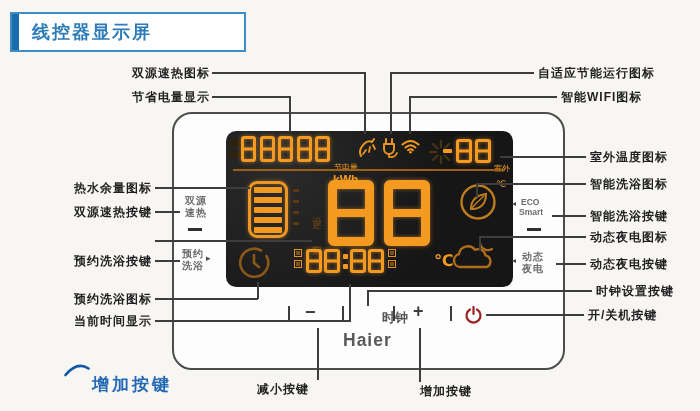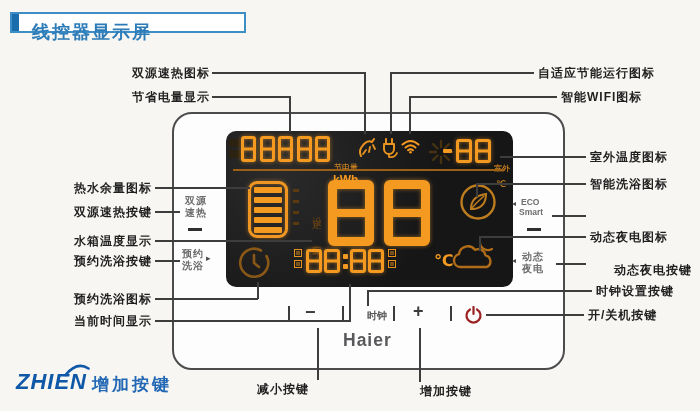--- a/index.html
+++ b/index.html
@@ -1,19 +1,19 @@
 <!DOCTYPE html>
 <html><head>
 <meta charset="utf-8">
 <style>
   html,body{margin:0;padding:0;background:#e9e7e3;font-family:"Liberation Sans","DejaVu Sans",sans-serif;}
   #stage{position:relative;width:700px;height:411px;background:#f8f6f3;overflow:hidden;}
 
   
-  #title-box{position:absolute;left:10px;top:12px;width:236px;height:21px;background:#fff;
+  #title-box{position:absolute;left:10px;top:12px;width:236px;height:40px;background:#fff;
     border:2px solid #3e8ec6;box-sizing:border-box;}
   #title-accent{position:absolute;left:0;top:0;width:7px;height:100%;background:#1a6dad;}
   #title-text{position:absolute;left:20px;top:6px;font-size:18px;font-weight:700;color:#2d7cb8;letter-spacing:2px;}
 
   
   .lbl{position:absolute;font-size:12px;font-weight:700;color:#1f1f1f;letter-spacing:1px;white-space:nowrap;z-index:45;}
 
   
   .hl{position:absolute;height:2px;background:#3d3d3d;z-index:40;}
   .vl{position:absolute;width:2px;background:#3d3d3d;z-index:40;}
@@ -175,21 +175,21 @@
   <div class="cap cap-en" style="left:521px;top:197px;">ECO</div>
   <div class="cap cap-en" style="left:519px;top:207px;">Smart</div>
   <div class="btn-dash" style="left:527px;top:228px;"></div>
   <div class="arrow" style="left:512px;top:256px;font-size:8px;">◂</div>
   <div class="cap" style="left:522px;top:250px;">动态</div>
   <div class="cap" style="left:522px;top:262px;">夜电</div>
 
   <div class="sep" style="left:288px;top:306px;"></div>
   <div class="btn-sign" style="left:305px;top:302px;">−</div>
   <div class="sep" style="left:342px;top:306px;"></div>
-  <div class="cap" style="left:355px;top:309px;font-size:10px;letter-spacing:0;color:#555;padding-left:12px;">时钟</div>
+  <div class="cap" style="left:370px;top:309px;font-size:13px;letter-spacing:0;color:#555;padding-left:12px;">时钟</div>
   <div class="sep" style="left:393px;top:306px;"></div>
   <div class="btn-sign" style="left:413px;top:301px;">+</div>
   <div class="sep" style="left:450px;top:306px;"></div>
   <div class="icon" style="left:464px;top:306px;">
     <svg width="19" height="19" viewBox="0 0 19 19" fill="none" stroke="#9b2222" stroke-width="2.2" stroke-linecap="round">
       <path d="M6 3.5 A7 7 0 1 0 13 3.5"></path>
       <path d="M9.5 1 V8"></path>
     </svg>
   </div>
 
@@ -221,38 +221,37 @@
   <div class="vl" style="left:257px;top:282px;height:17px;"></div>
   <div class="hl" style="left:155px;top:320px;width:196px;"></div>
   <div class="vl" style="left:349px;top:284px;height:38px;"></div>
   <div class="vl" style="left:317px;top:328px;height:52px;"></div>
   <div class="vl" style="left:419px;top:328px;height:54px;"></div>
 
   <div class="lbl" style="right:490px;top:65px;">双源速热图标</div>
   <div class="lbl" style="right:490px;top:89px;">节省电量显示</div>
   <div class="lbl" style="right:548px;top:180px;">热水余量图标</div>
   <div class="lbl" style="right:548px;top:204px;">双源速热按键</div>
-  <div class="lbl" style="right:548px;top:233px;">水箱温度显示</div>
   <div class="lbl" style="right:548px;top:253px;">预约洗浴按键</div>
   <div class="lbl" style="right:548px;top:291px;">预约洗浴图标</div>
   <div class="lbl" style="right:548px;top:313px;">当前时间显示</div>
 
   <div class="lbl" style="left:538px;top:65px;">自适应节能运行图标</div>
   <div class="lbl" style="left:561px;top:89px;">智能WIFI图标</div>
   <div class="lbl" style="left:590px;top:149px;text-align:center;">室外温度图标</div>
   <div class="lbl" style="left:590px;top:176px;">智能洗浴图标</div>
+  <div class="lbl" style="left:590px;top:208px;">智能洗浴按键</div>
   <div class="lbl" style="left:590px;top:229px;">动态夜电图标</div>
-  <div class="lbl" style="left:590px;top:262px;margin-left:24px;">动态夜电按键</div>
+  <div class="lbl" style="left:590px;top:256px;">动态夜电按键</div>
   <div class="lbl" style="left:596px;top:283px;">时钟设置按键</div>
   <div class="lbl" style="left:588px;top:307px;">开/关机按键</div>
 
   <div class="lbl" style="left:257px;top:381px;">减小按键</div>
   <div class="lbl" style="left:420px;top:383px;">增加按键</div>
 
-  <div id="zhien">ZHIEN</div>
   <div class="icon" style="left:64px;top:362px;z-index:45;">
     <svg width="26" height="15" viewBox="0 0 26 15" fill="none" stroke="#0f58a8" stroke-width="2.6" stroke-linecap="round">
       <path d="M1.5 13 Q13 -1 24.5 6.5"></path>
     </svg>
   </div>
   <div id="zhien-cn">增加按键</div>
 
 </div>
 
 </body></html>

